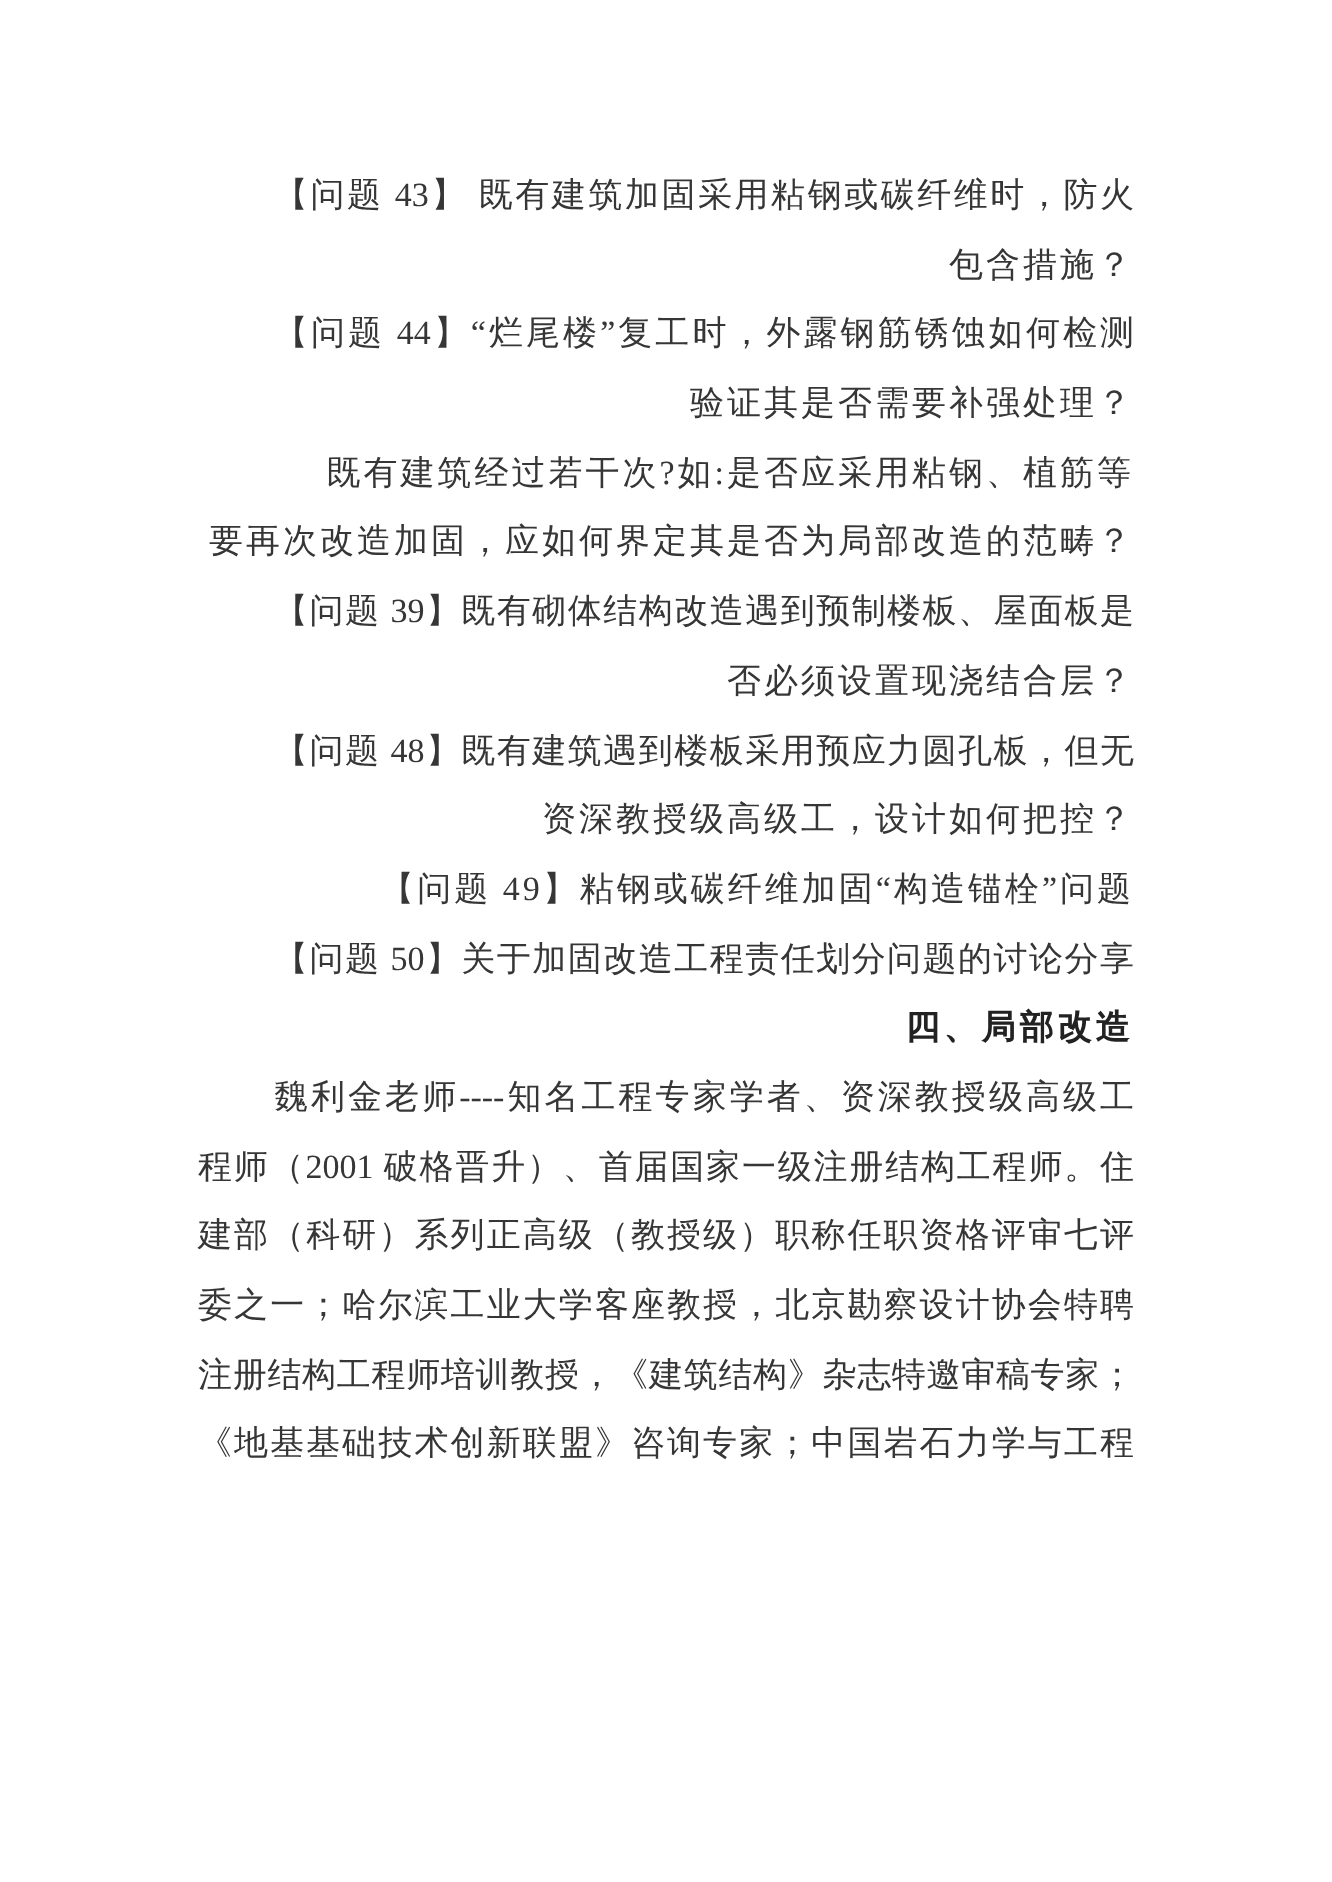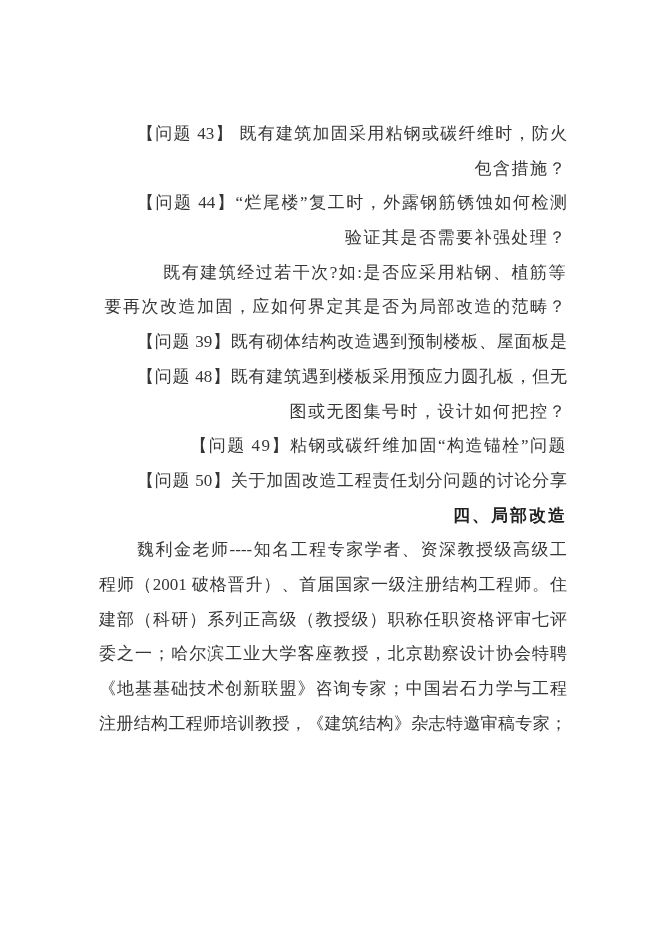--- a/index.html
+++ b/index.html
@@ -12,21 +12,20 @@
     width: 666px;
     height: 941px;
     background: #ffffff;
     overflow: hidden;
   }
   .text-column {
     position: absolute;
     left: 99px;
     top: 81px;
     width: 468px;
-    margin-top: 36px;
   }
   .line {
     font-family: "Liberation Serif", "DejaVu Serif", serif;
     font-size: 17px;
     height: 34.7px;
     line-height: 34.7px;
     color: #363636;
     text-align: right;
     letter-spacing: 1.5px;
     white-space: nowrap;
@@ -51,25 +50,26 @@
 
 <div class="page">
   <div class="text-column">
       <div class="line indent justify">【问题 43】 既有建筑加固采用粘钢或碳纤维时，防火</div>
       <div class="line">包含措施？</div>
       <div class="line indent justify">【问题 44】“烂尾楼”复工时，外露钢筋锈蚀如何检测</div>
       <div class="line">验证其是否需要补强处理？</div>
       <div class="line">既有建筑经过若干次?如:是否应采用粘钢、植筋等</div>
       <div class="line">要再次改造加固，应如何界定其是否为局部改造的范畴？</div>
       <div class="line indent justify">【问题 39】既有砌体结构改造遇到预制楼板、屋面板是</div>
+      <div class="line">否必须设置现浇结合层？</div>
       <div class="line indent justify">【问题 48】既有建筑遇到楼板采用预应力圆孔板，但无</div>
-      <div class="line">图或无图集号时，设计如何把控？</div>
+      <div class="line">资深教授级高级工，设计如何把控？</div>
       <div class="line indent">【问题 49】粘钢或碳纤维加固“构造锚栓”问题</div>
       <div class="line indent justify">【问题 50】关于加固改造工程责任划分问题的讨论分享</div>
       <div class="line indent heading">四、局部改造</div>
       <div class="line indent justify">魏利金老师----知名工程专家学者、资深教授级高级工</div>
       <div class="line justify">程师（2001 破格晋升）、首届国家一级注册结构工程师。住</div>
       <div class="line justify">建部（科研）系列正高级（教授级）职称任职资格评审七评</div>
       <div class="line justify">委之一；哈尔滨工业大学客座教授，北京勘察设计协会特聘</div>
+      <div class="line justify">注册结构工程师培训教授，《建筑结构》杂志特邀审稿专家；</div>
       <div class="line justify">《地基基础技术创新联盟》咨询专家；中国岩石力学与工程</div>
-      <div class="line justify">注册结构工程师培训教授，《建筑结构》杂志特邀审稿专家；</div>
     </div>
 </div>
 
 </body></html>

